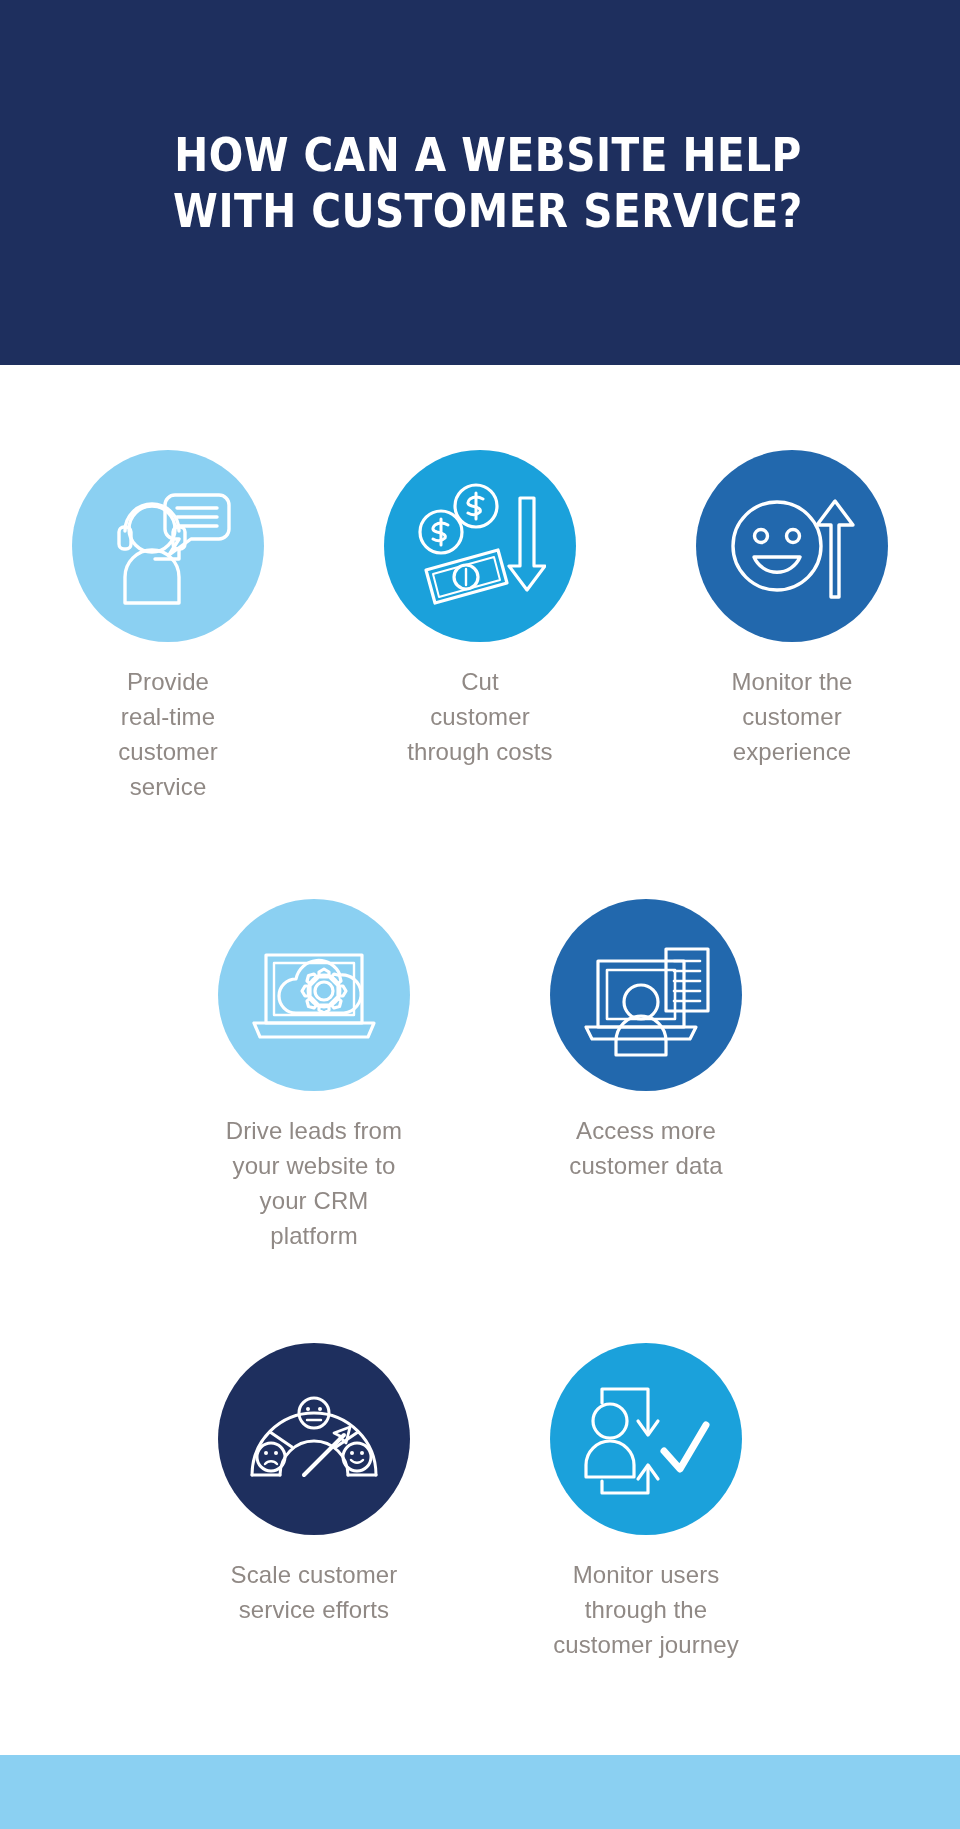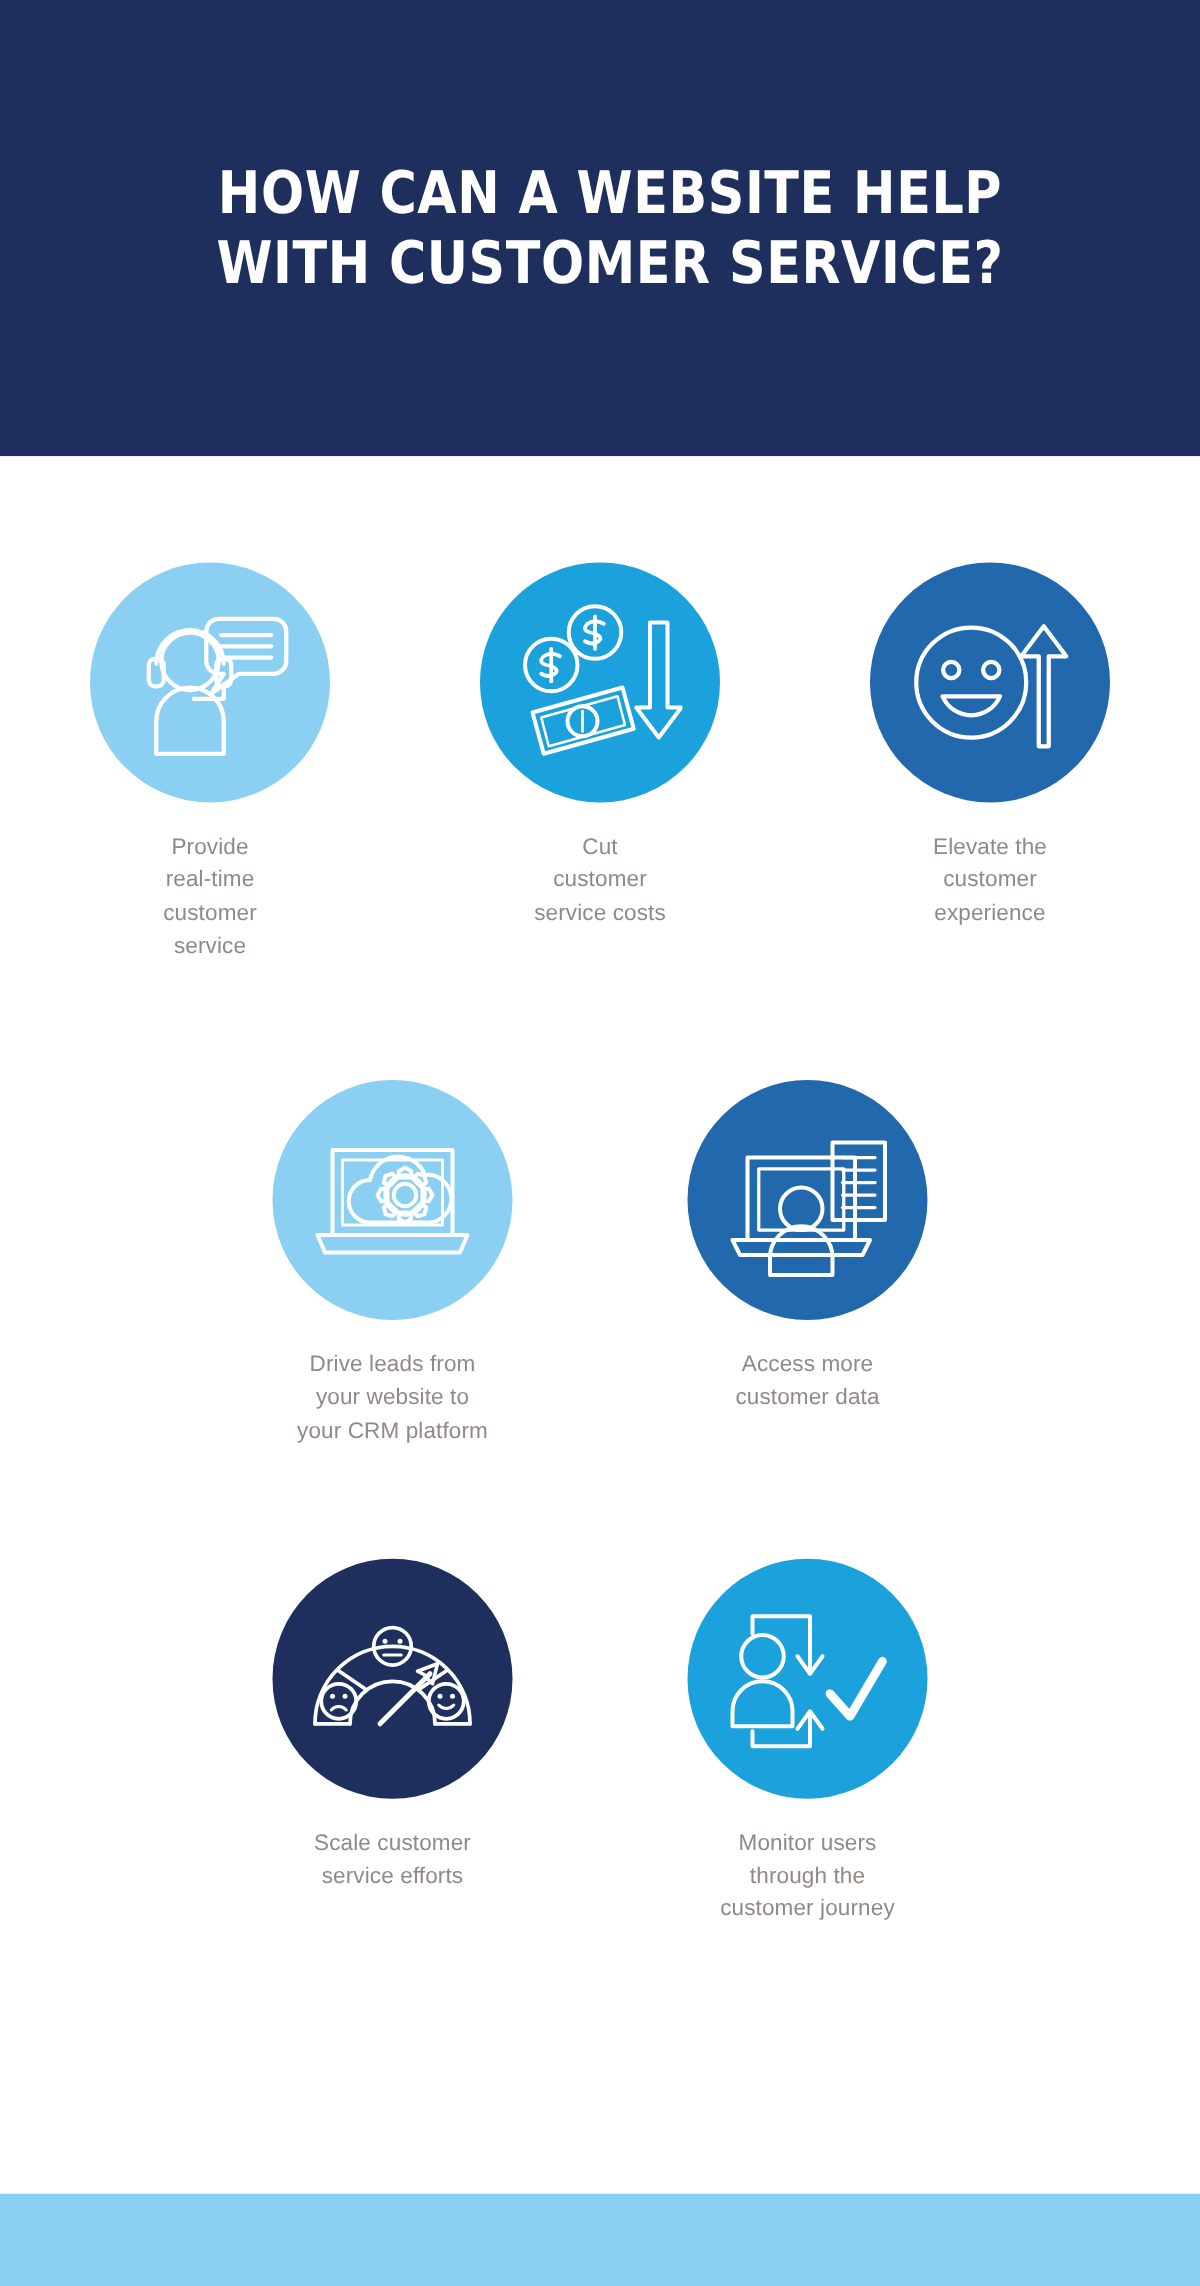--- a/index.html
+++ b/index.html
@@ -48,21 +48,21 @@
     width:192px; height:192px; border-radius:50%;
     display:flex; align-items:center; justify-content:center;
     flex:0 0 auto;
   }
   .circle svg { display:block; }
 
   .caption {
     margin-top:22px;
     text-align:center;
     color:#908985;
-    font-size:18px;
+    font-size:24px;
     line-height:1.46;
     font-family:"Liberation Sans", sans-serif;
     letter-spacing:0.1px;
     white-space:pre-line;
   }
 
   
   .footer-band {
     position:absolute; left:0; top:1755px; width:960px; height:74px;
     background:#8bd0f2;
@@ -125,36 +125,36 @@
             <path d="M12 90 L84 70 L93 103 L21 123 Z"></path>
             <path d="M19 94 L80 77 L86 100 L25 117 Z" stroke-width="2"></path>
             <circle cx="52" cy="97" r="12"></circle>
             <path d="M52 89 L52 105" stroke-width="2.4"></path>
 
             <path d="M106 18 L120 18 L120 86 L131 86 L113 110 L95 86 L106 86 Z"></path>
           </svg>
         </div>
         <div class="caption">Cut
 customer
-service costs</div>
+through costs</div>
       </div>
 
       <div class="item">
         <div class="circle" style="background:#2268ad">
           <svg width="130" height="130" viewBox="0 0 130 130" fill="none" stroke="#ffffff" stroke-width="3.4" stroke-linecap="round" stroke-linejoin="round">
 
             <circle cx="50" cy="65" r="44"></circle>
             <circle cx="34" cy="55" r="6.5"></circle>
             <circle cx="66" cy="55" r="6.5"></circle>
             <path d="M27 76 A25 25 0 0 0 73 76 Z"></path>
 
             <path d="M112 116 L112 44 L126 44 L108 20 L90 44 L104 44 L104 116 Z"></path>
           </svg>
         </div>
-        <div class="caption">Elevate the
+        <div class="caption">Monitor the
 customer
 experience</div>
       </div>
 
     </div>
 
     <div class="row row-2">
 
       <div class="item">
         <div class="circle" style="background:#8bd0f2">

